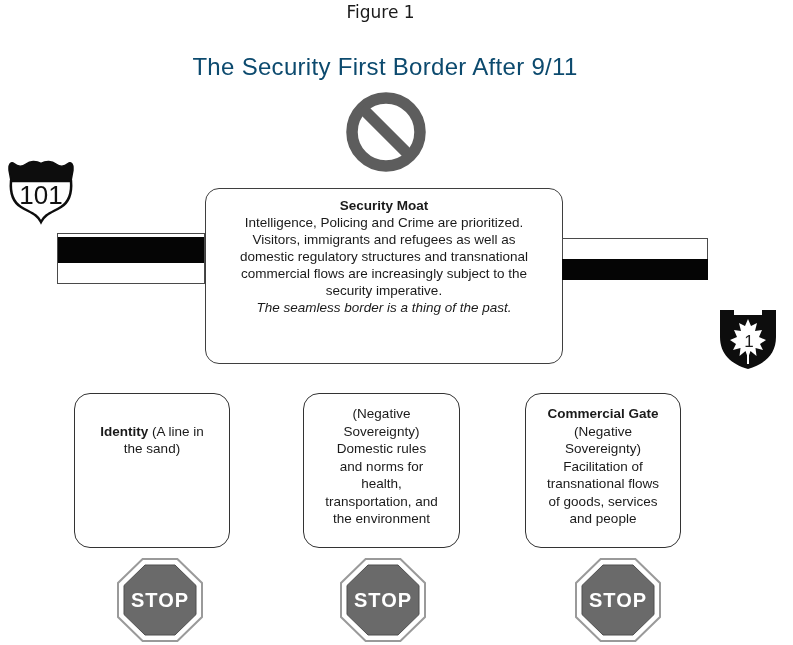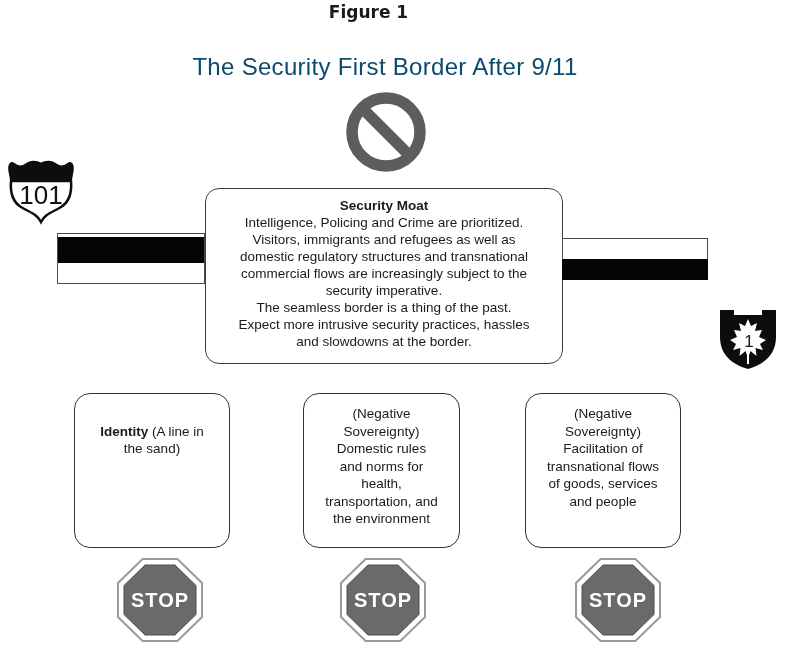--- a/index.html
+++ b/index.html
@@ -2,35 +2,35 @@
 <html><head>
 <meta charset="utf-8">
 <style>
   html,body{margin:0;padding:0;background:#ffffff;}
   #canvas{
     position:relative;width:793px;height:645px;background:#ffffff;overflow:hidden;
     font-family:"Liberation Sans",sans-serif;color:#1a1a1a;
   }
   .abs{position:absolute;}
   .figure-label{
-    top:2px;left:0;width:737px;text-align:center;
-    font-family:"DejaVu Sans",sans-serif;font-weight:bold;font-size:17px;
+    top:2px;left:12px;width:737px;text-align:center;
+    font-family:"DejaVu Sans",sans-serif;font-weight:normal;font-size:17px;
   }
   .main-title{
     top:53px;left:0;width:770px;text-align:center;
     font-size:24px;letter-spacing:.3px;color:#0c4a6e;
   }
   .moat-box{
     left:205px;top:177px;width:358px;height:176px;box-sizing:border-box;
     border:1.5px solid #3f3f3f;border-radius:14px;background:#fff;
     text-align:center;font-size:13.5px;line-height:17px;padding:8px 2px 0;margin-top:11px;
   }
   .pre{white-space:pre-line;}
   .b{font-weight:bold;}
-  .i{}
+  .i{font-style:italic;}
   .road{box-sizing:border-box;background:#fff;border:1px solid #4a4a4a;}
   .road-left{left:57px;top:233px;width:148px;height:51px;}
   .road-left .stripe{position:absolute;left:0;right:0;top:3px;height:26px;background:#050505;}
   .road-right{left:562px;top:238px;width:146px;height:42px;}
   .road-right .stripe{position:absolute;left:-1px;right:-1px;bottom:-1px;height:21px;background:#050505;}
   .sub-box{
     top:393px;width:156px;height:155px;box-sizing:border-box;
     border:1.5px solid #333;border-radius:16px;background:#fff;
     text-align:center;font-size:13.5px;line-height:17.5px;padding:11px 4px 0;
   }
@@ -63,22 +63,20 @@
   </div>
 
   <div class="abs moat-box">
     <div class="b">Security Moat</div>
     <div class="pre">Intelligence, Policing and Crime are prioritized.
 Visitors, immigrants and refugees as well as
 domestic regulatory structures and transnational
 commercial flows are increasingly subject to the
 security imperative.</div>
     <div class="i">The seamless border is a thing of the past.</div>
-    <div class="pre">Expect more intrusive security practices, hassles
-and slowdowns at the border.</div>
   </div>
 
   <div class="abs road road-right">
     <div class="stripe"></div>
   </div>
 
   <svg class="abs" style="left:712px;top:307px" width="72" height="68" viewBox="0 0 72 68">
     <path d="M8 3 L22 3 L22 8 L50 8 L50 3 L64 3 L64 30 C64 47 53 57 36 62 C19 57 8 47 8 30 Z" fill="#0d0d0d"></path>
     <path d="M36 12 L39 19 L45 16 L43 24 L50 23 L47 30 L54 33 L48 37 L51 43 L43.5 41 L44.5 49 L38.5 44 L36 51 L33.5 44 L27.5 49 L28.5 41 L21 43 L24 37 L18 33 L25 30 L22 23 L29 24 L27 16 L33 19 Z" fill="#ffffff"></path>
     <rect x="35" y="48" width="2" height="9" fill="#ffffff"></rect>
@@ -94,20 +92,21 @@
     <div class="pre">(Negative
 Sovereignty)
 Domestic rules
 and norms for
 health,
 transportation, and
 the environment</div>
   </div>
 
   <div id="box-commercial" class="abs sub-box">
+    <div class="b">Commercial Gate</div>
     <div class="pre">(Negative
 Sovereignty)
 Facilitation of
 transnational flows
 of goods, services
 and people</div>
   </div>
 
   <svg class="abs" style="left:115px;top:557px" width="90" height="86" viewBox="0 0 90 86">
     <polygon points="27.6,2 62.4,2 87,26 87,60 62.4,84 27.6,84 3,60 3,26" fill="#ffffff" stroke="#9a9a9a" stroke-width="2"></polygon>

